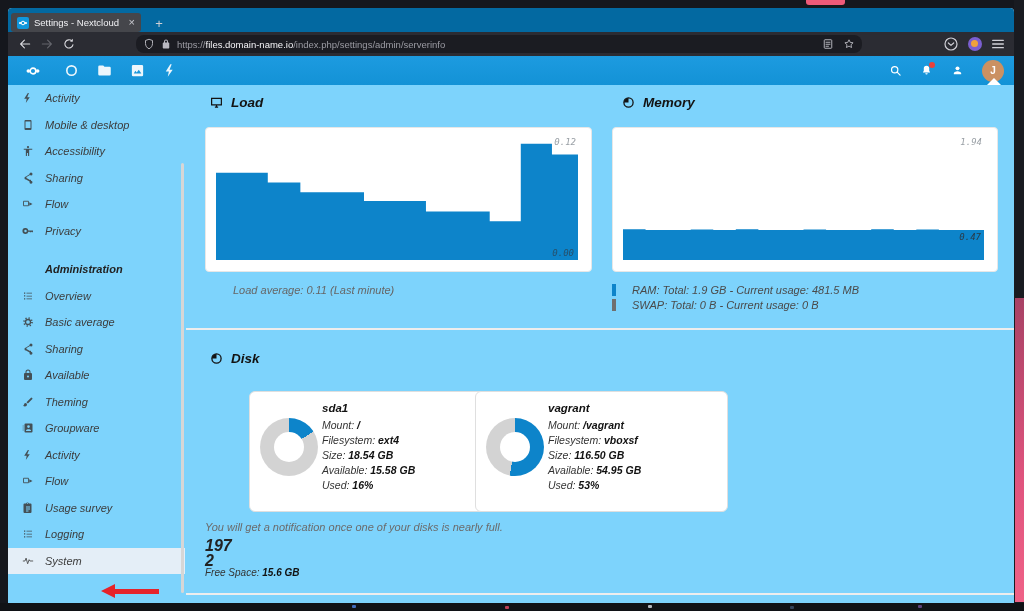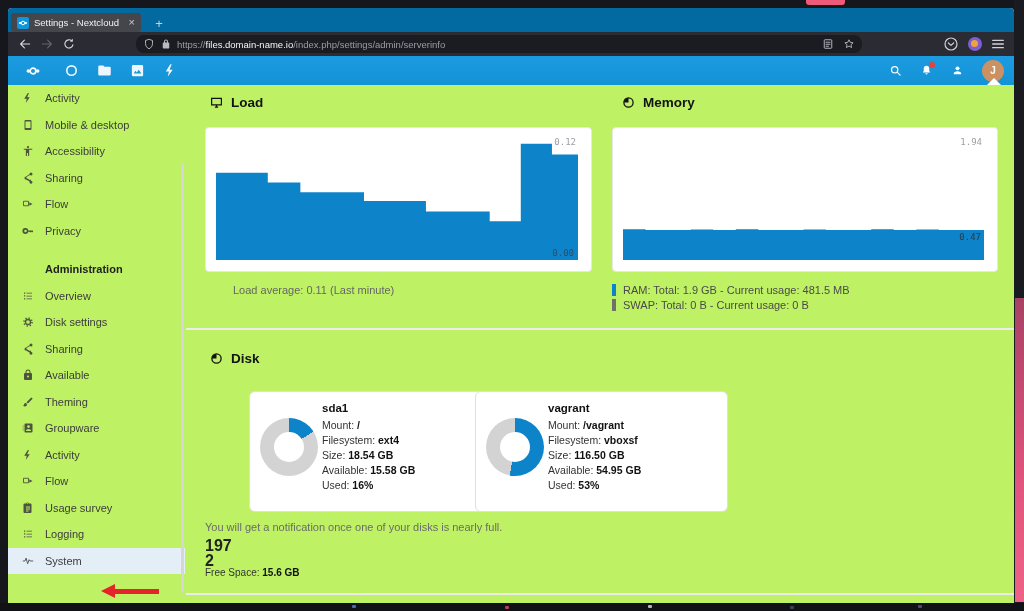--- a/index.html
+++ b/index.html
@@ -45,39 +45,39 @@
   .nc-app{width:15px;height:15px;color:#fff;opacity:.92;margin-right:18px;}
   .nc-right{margin-left:auto;display:flex;align-items:center;gap:18px;}
   .nc-rbtn{width:13px;height:13px;color:#fff;position:relative;}
   .nc-dot{position:absolute;right:-2px;top:-2px;width:6px;height:6px;border-radius:50%;}
   .avatar{width:22px;height:22px;border-radius:50%;display:flex;align-items:center;justify-content:center;
     font-size:10px;font-weight:bold;color:#fff;}
   .caret{position:absolute;right:13px;bottom:0;width:0;height:0;
     border-left:7px solid transparent;border-right:7px solid transparent;border-bottom:7px solid #fff;}
 
   
-  .app-body{flex:1;display:flex;background:#bef264;position:relative;overflow:hidden;}
+  .app-body{flex:1;display:flex;background:#7dd3fc;position:relative;overflow:hidden;font-style:italic;}
   .sidebar{width:177px;flex:none;position:relative;font-size:11px;color:#3c3c3c;}
   .side-item{height:26.5px;display:flex;align-items:center;padding-left:14px;gap:11px;}
   .side-item .ic{width:12px;height:12px;color:#3a3a3a;opacity:.85;flex:none;}
   .side-item.active{background:#e4eef7;}
   .side-heading{margin-top:12px;height:26.5px;display:flex;align-items:center;
     padding-left:37px;font-weight:bold;color:#222;}
   .side-scroll{position:absolute;right:1px;top:78px;width:3px;height:430px;background:#d6d6d6;border-radius:2px;}
 
   .main{flex:1;position:relative;}
   .sec-title{position:absolute;display:flex;align-items:center;gap:8px;
     font-size:13.5px;font-weight:bold;color:#131313;}
   .sec-title .ic{width:13px;height:13px;color:#131313;}
   .chart-card{position:absolute;border:1px solid #e7e7e7;border-radius:4px;background:#fff;}
   .plot{position:absolute;left:10px;right:13px;top:8px;bottom:11px;}
   .lbl{position:absolute;font-family:"DejaVu Sans Mono",monospace;font-size:9px;}
   .lbl.max{top:9px;right:15px;color:#9aa0a6;}
   .caption{position:absolute;font-size:11px;color:#666;padding-left:28px;}
-  .leg-row{display:flex;align-items:center;gap:7px;height:15px;font-size:11px;color:#4a4a4a;}
+  .leg-row{display:flex;align-items:center;gap:16px;height:15px;font-size:11px;color:#4a4a4a;}
   .leg-mark{width:4px;height:12px;flex:none;}
 
   .divider{position:absolute;height:2px;background:#ededed;left:1px;width:828px;}
 
   .disk-card{position:absolute;width:253px;height:121px;border:1px solid #dfdfdf;border-radius:6px;background:#fff;}
   .donut{position:absolute;left:10px;top:26px;width:58px;height:58px;border-radius:50%;}
   .donut::after{content:"";position:absolute;left:14px;top:14px;width:30px;height:30px;border-radius:50%;background:#fff;}
   .d-content{margin-left:72px;padding-top:10px;font-size:10.5px;color:#333;}
   .d-title{font-weight:bold;font-size:11.5px;color:#111;margin-bottom:4px;}
   .d-row{line-height:15px;}
@@ -287,21 +287,21 @@
               </span>
     <span class="lab">Overview</span>
   </div>
             <div class="side-item">
     <span class="ic">
                 <svg viewBox="0 0 24 24">
                   <circle cx="12" cy="12" r="8" fill="none" stroke="currentColor" stroke-width="3.4" stroke-dasharray="2.5 3.8"></circle>
                   <circle cx="12" cy="12" r="5" fill="none" stroke="currentColor" stroke-width="2.6"></circle>
                 </svg>
               </span>
-    <span class="lab">Disk settings</span>
+    <span class="lab">Basic average</span>
   </div>
             <div class="side-item">
     <span class="ic">
                 <svg viewBox="0 0 24 24">
                   <path d="M18 15.3c-.8 0-1.5.3-2 .8l-7.1-4.2c.1-.3.1-.6.1-.9s0-.6-.1-.9L16 6c.5.5 1.2.8 2 .8a3 3 0 1 0-3-3c0 .3 0 .6.1.9L8 8.8A3 3 0 1 0 8 15l7.1 4.2c-.1.3-.1.5-.1.8a3 3 0 1 0 3-2.7z" fill="currentColor"></path>
                 </svg>
               </span>
     <span class="lab">Sharing</span>
   </div>
             <div class="side-item">

